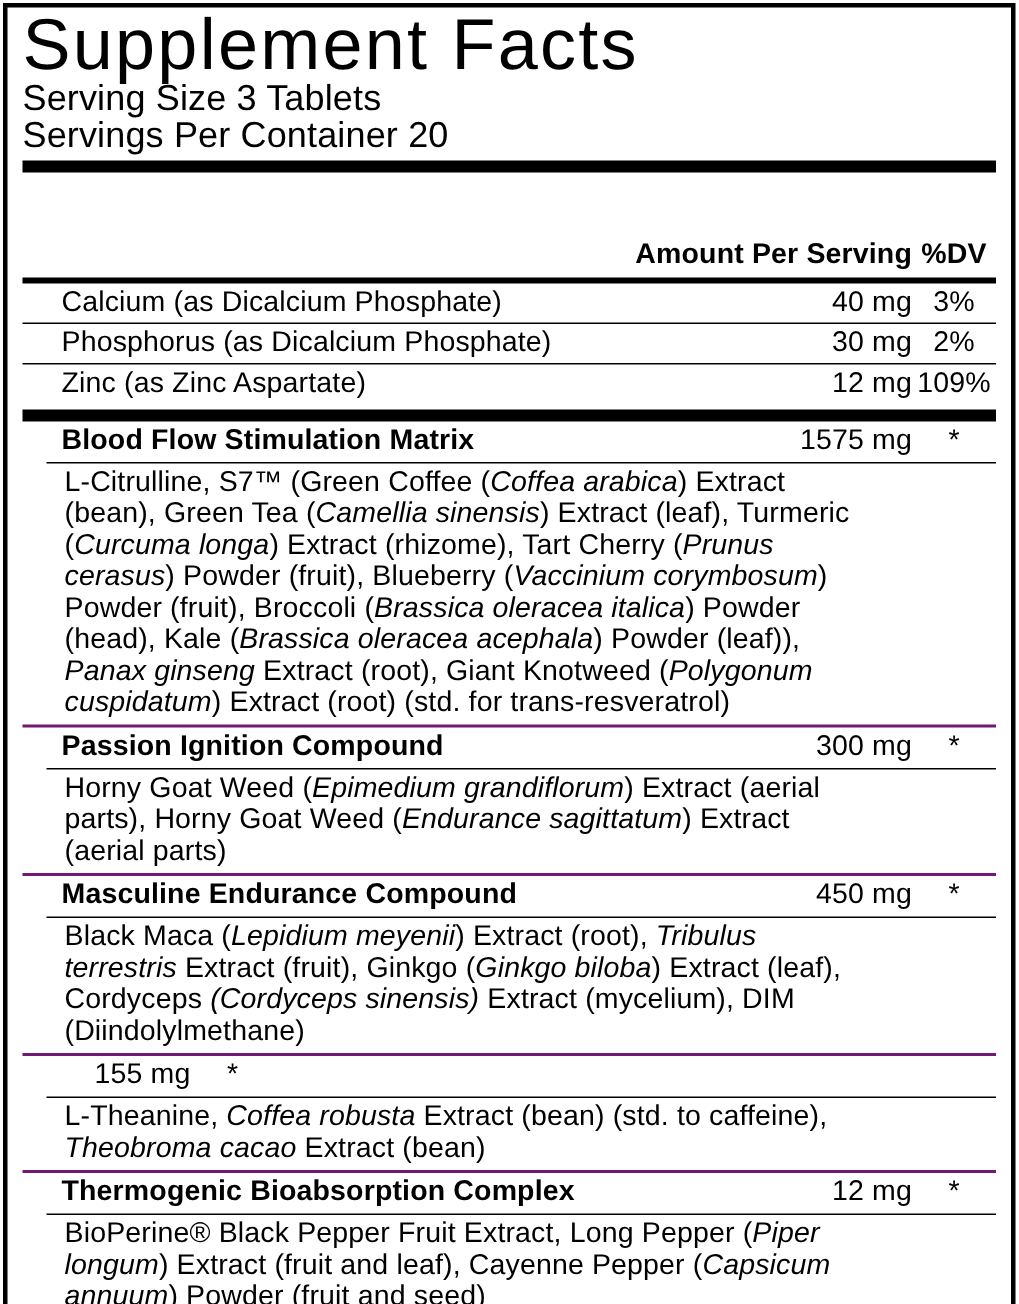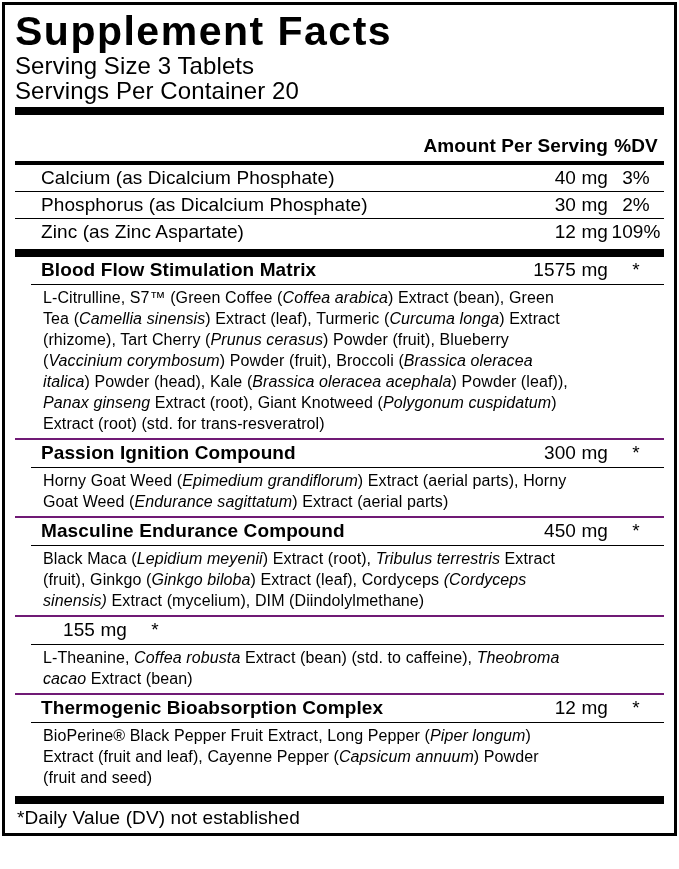--- a/index.html
+++ b/index.html
@@ -10,22 +10,22 @@
     font-family:"Liberation Sans", sans-serif;
     -webkit-font-smoothing:antialiased;
   }
   .panel{
     margin:2px;
     border:3px solid #000;
     padding:4px 10px 2px 10px;
     background:#fff;
   }
   .title{
-    font-size:41px;
-    font-weight:bold;
+    font-size:48px;
+    font-weight:normal;
     letter-spacing:1.5px;
     line-height:44px;
     white-space:nowrap;
   }
   .serving-line{
     font-size:24px;
     line-height:25px;
     letter-spacing:.1px;
   }
   .bar{background:#000;height:8px;margin-top:4px;}
@@ -33,32 +33,32 @@
   .row{
     display:flex;
     align-items:baseline;
     font-size:19px;
     letter-spacing:.1px;
     padding:2px 0 3px 0;
   }
   .row .name{flex:1;min-width:0;margin-left:24px;}
   .row .amt{width:112px;text-align:right;white-space:nowrap;}
   .row .dv{width:56px;text-align:center;white-space:nowrap;}
-  .cols-header{font-weight:bold;padding:20px 0 4px 0;}
+  .cols-header{font-weight:bold;padding:20px 0 4px 0;margin-top:24px;}
   .cols-header .amt{width:auto;}
   #minerals .row + .row{border-top:1px solid #000;}
   #minerals .row{padding:2px 0 2px 2px;}
   .blend{padding-bottom:3px;}
   .blend + .blend{border-top:2px solid #701a75;}
   .blend .header-row .name{font-weight:bold;padding-left:2px;}
   .sub-rule{border-top:1px solid #000;margin-left:16px;}
   .ingredients{
     margin:2px 0 1px 28px;
     max-width:528px;
-    font-size:16px;
+    font-size:19px;
     line-height:21px;
     letter-spacing:.1px;
   }
   .footnote{
     font-size:19px;
     padding:3px 0 2px 2px;
     letter-spacing:.1px;
   }
 </style>
 </head>

